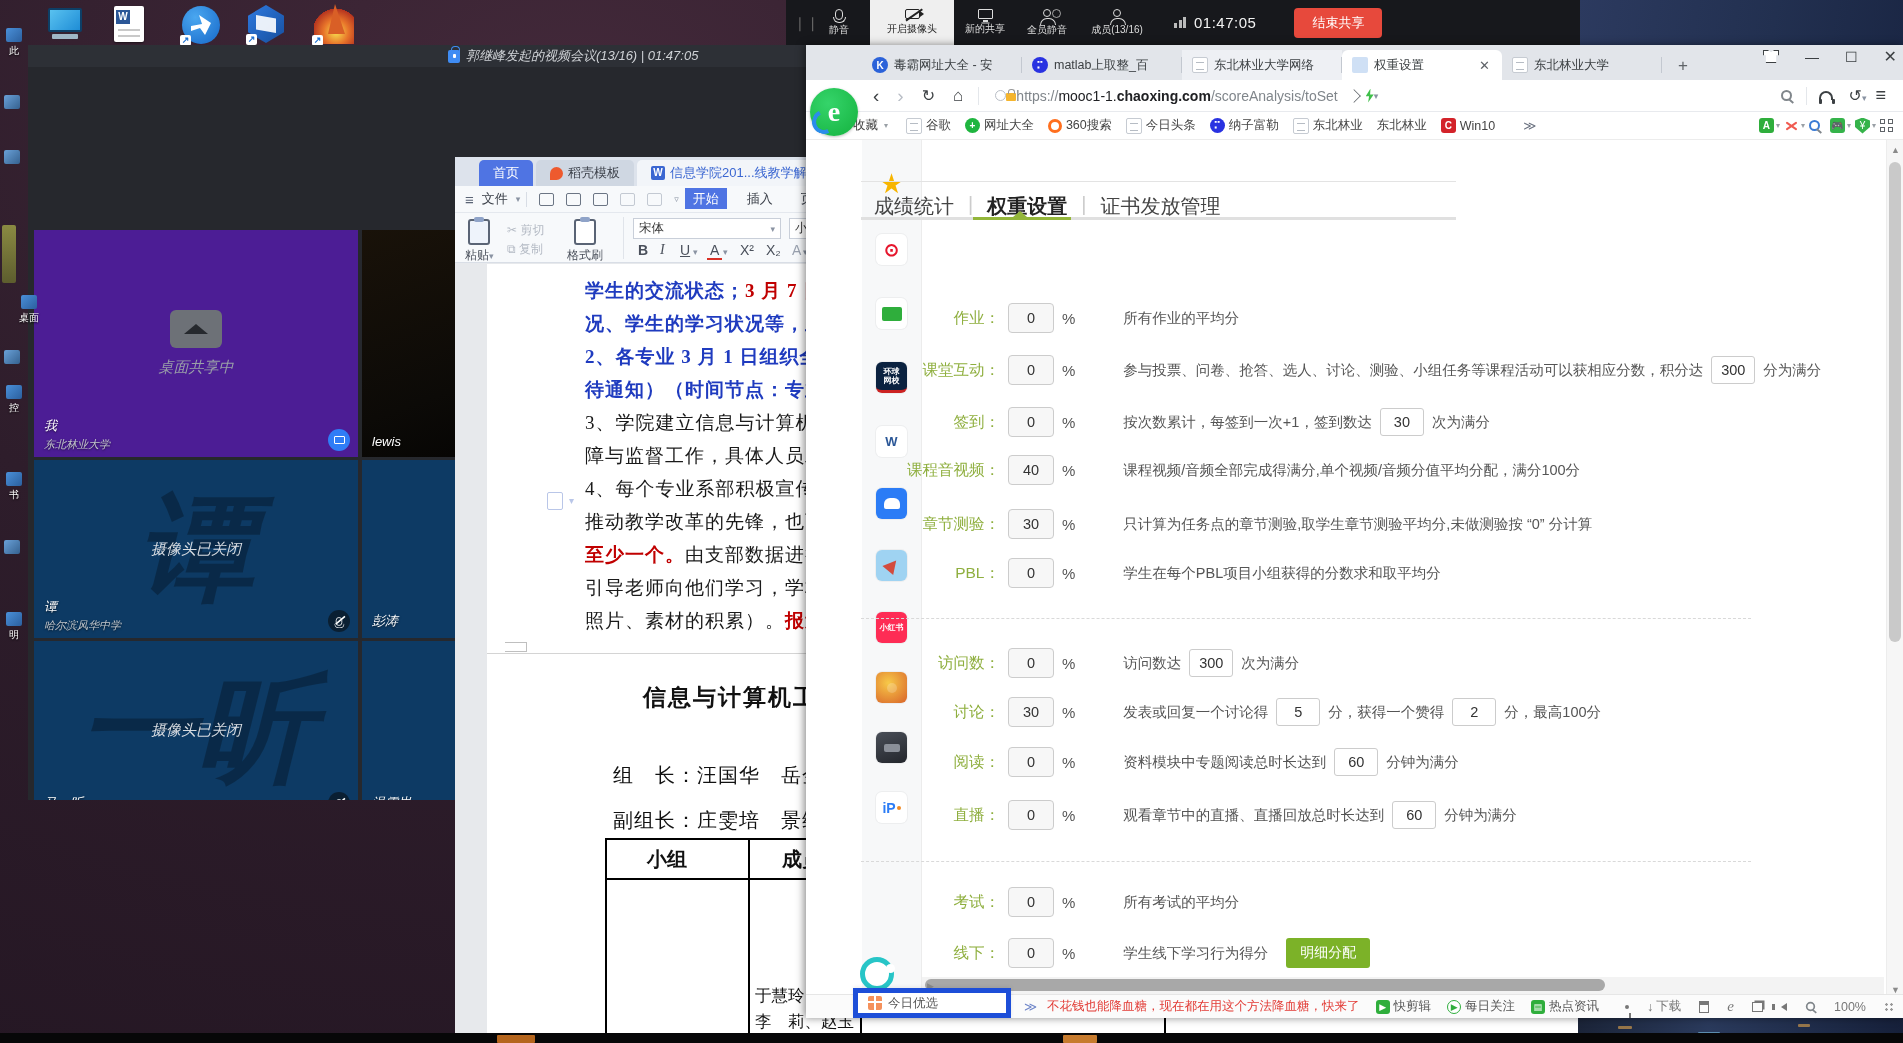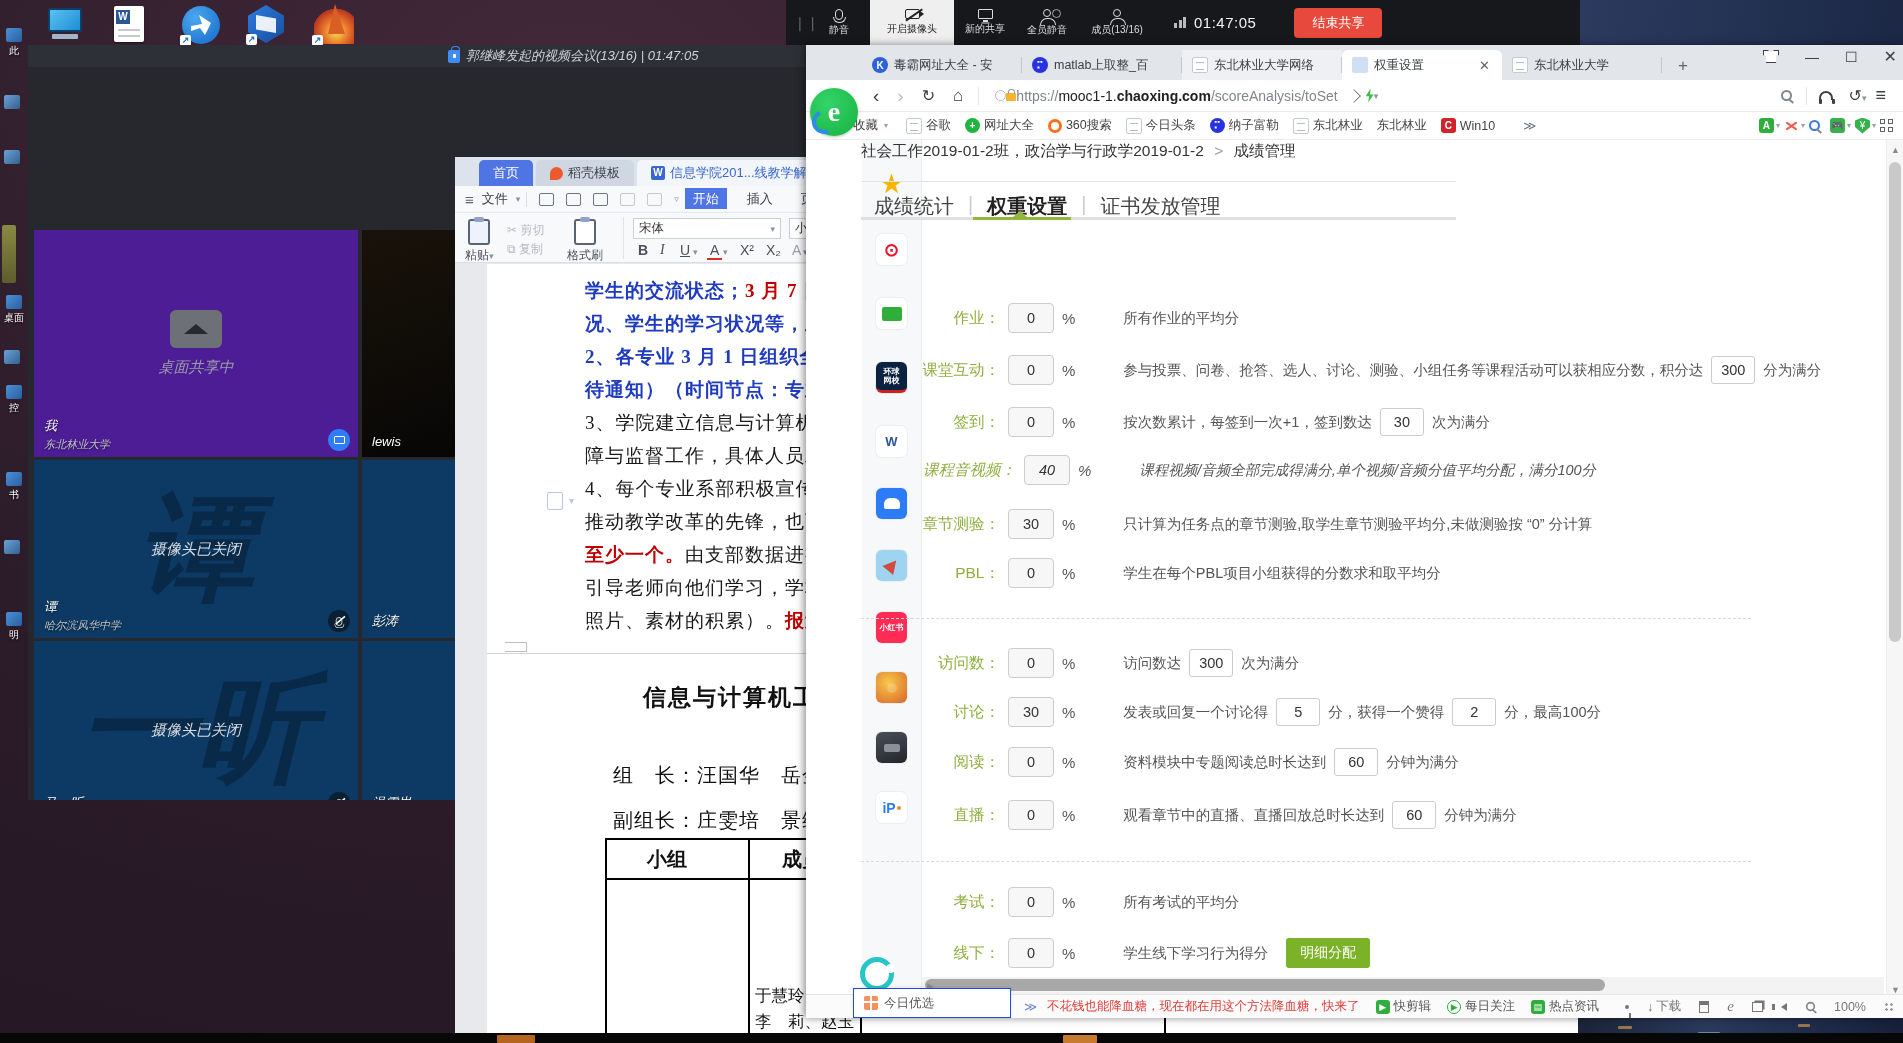--- a/index.html
+++ b/index.html
@@ -189,21 +189,21 @@
   .fr-desc { margin-left:48px; color:#555; font-size:14.5px; display:flex; align-items:center; white-space:nowrap; }
   .fr-desc .inline-box { width:44px; height:28px; background:#fff; border:1px solid #ccc; border-radius:3px; text-align:center; line-height:26px; margin:0 8px; color:#333; }
   .fr-btn { margin-left:18px; background:#7cb228; color:#fff; font-size:14px; padding:6px 14px; border-radius:3px; }
   .dash-line { position:absolute; left:55px; width:890px; border-top:1px dashed #d9d9d9; }
   #v-scroll { position:absolute; right:0; top:95px; width:17px; height:860px; background:#f6f6f6; border-left:1px solid #ededed; }
   #v-scroll .thumb { position:absolute; left:2px; top:22px; width:12px; height:480px; background:#c9c9c9; border-radius:6px; }
   .scroll-arrow { position:absolute; left:0; width:17px; text-align:center; color:#8a8a8a; font-size:9px; }
   #h-scroll { position:absolute; left:116px; top:932px; width:962px; height:17px; background:#f3f3f3; }
   #h-scroll .thumb { position:absolute; left:3px; top:2px; width:680px; height:12px; background:#a8a8a8; border-radius:6px; }
   #status-bar { position:absolute; left:0; top:949px; width:100%; height:24px; background:#fbfbfb; border-top:1px solid #e6e6e6; display:flex; align-items:center; font-size:12.5px; color:#555; }
-  #deal-popup { position:absolute; left:47px; top:943px; width:158px; height:30px; background:#fff; border:1px solid #1d4ed8; box-shadow:0 -1px 4px rgba(0,0,0,.08); display:flex; align-items:center; gap:6px; padding-left:10px; font-size:12.5px; color:#555; z-index:3; }
+  #deal-popup { position:absolute; left:47px; top:943px; width:158px; height:30px; background:#fff; border:5px solid #1d4ed8; box-shadow:0 -1px 4px rgba(0,0,0,.08); display:flex; align-items:center; gap:6px; padding-left:10px; font-size:12.5px; color:#555; z-index:3; }
   .gift-ic { width:14px; height:14px; background:#f5915c; border-radius:2px; position:relative; }
   .gift-ic:after { content:""; position:absolute; left:0; top:5px; width:14px; height:2px; background:#fff; }
   .gift-ic:before { content:""; position:absolute; left:6px; top:0; width:2px; height:14px; background:#fff; }
   #status-ad { color:#e23b35; }
   .stat-ic-green { width:14px; height:14px; border-radius:3px; background:#2fae3c; color:#fff; font-size:9px; display:flex; align-items:center; justify-content:center; margin-right:4px; }
   .stat-right { display:flex; align-items:center; gap:0; margin-left:auto; color:#777; }
   .sr-item { display:flex; align-items:center; gap:3px; padding:0 9px; }
   .win-sq { width:11px; height:10px; border:1.5px solid #777; box-shadow:2px -2px 0 -0.5px #777; }
   .spk { width:0; height:0; border-top:4px solid transparent; border-bottom:4px solid transparent; border-right:6px solid #777; position:relative; }
   .spk:before { content:""; position:absolute; left:-9px; top:-3px; width:3px; height:6px; background:#777; }
@@ -596,25 +596,20 @@
       </div>
       <div class="sb-ic" style="top: 592px; background: linear-gradient(160deg, rgb(74, 79, 88), rgb(35, 38, 44));">
         <span style="width:16px;height:8px;background:#8a8f98;border-radius:2px;display:block"></span>
       </div>
       <div class="sb-ic" style="top: 652px; background: rgb(255, 255, 255);">
         <span style="color:#2b7cf6;font-size:14px;font-weight:bold">iP</span>
         <span style="width:4px;height:4px;border-radius:50%;background:#f08a24;margin-left:1px"></span>
       </div>
     </div>
   <div id="page-main"></div>
-  <div id="breadcrumb">
-    <span>社会工作2019-01-2班，政治学与行政学2019-01-2</span>
-    <span class="crumb-sep">&gt;</span>
-    <span>成绩管理</span>
-  </div>
   <div id="bc-line"></div>
   <div id="score-tabs">
       <span class="tab">成绩统计</span>
       <span class="st-sep">|</span>
       <span class="tab on">权重设置</span>
       <span class="st-sep">|</span>
       <span class="tab">证书发放管理</span>
     </div>
   <div id="tabs-underline">
       <span class="green-seg"></span>
@@ -642,21 +637,21 @@
       <div class="form-row" style="top: 362px; left: 36px;">
         <div class="fr-label">签到：</div>
         <div class="fr-value">0</div>
         <div class="fr-unit">%</div>
         <div class="fr-desc">
           <span>按次数累计，每签到一次+1，签到数达</span>
           <span class="inline-box">30</span>
           <span>次为满分</span>
         </div>
       </div>
-      <div class="form-row" style="top: 410px; left: 52px; font-style: italic;">
+      <div class="form-row" style="top: 410px; left: 36px;">
         <div class="fr-label">课程音视频：</div>
         <div class="fr-value">40</div>
         <div class="fr-unit">%</div>
         <div class="fr-desc">
           <span>课程视频/音频全部完成得满分,单个视频/音频分值平均分配，满分100分</span>
         </div>
       </div>
       <div class="form-row" style="top: 464px; left: 36px;">
         <div class="fr-label">章节测验：</div>
         <div class="fr-value">30</div>
@@ -794,21 +789,21 @@
 
 <div class="abs" id="taskbar">
   <span class="tb-seg" style="left:497px;width:38px;background:#b5651d"></span>
   <span class="tb-seg" style="left:1063px;width:34px;background:#c77b2e"></span>
 </div>
 
 <div class="edge-item" style="left: 1px; top: 28px;">
     <div class="edge-ic" style="background: linear-gradient(135deg, rgb(74, 144, 217), rgb(43, 95, 158));"></div>
     <div>此</div>
   </div>
-<div class="edge-item" style="left: 1px; top: 295px;">
+<div class="edge-item" style="left: 16px; top: 295px;">
     <div class="edge-ic" style="background: linear-gradient(135deg, rgb(74, 144, 217), rgb(43, 95, 158));"></div>
     <div>桌面</div>
   </div>
 <div class="edge-item" style="left: 1px; top: 385px;">
     <div class="edge-ic" style="background: linear-gradient(135deg, rgb(74, 144, 217), rgb(43, 95, 158));"></div>
     <div>控</div>
   </div>
 <div class="edge-item" style="left: 1px; top: 472px;">
     <div class="edge-ic" style="background: linear-gradient(135deg, rgb(74, 144, 217), rgb(43, 95, 158));"></div>
     <div>书</div>

